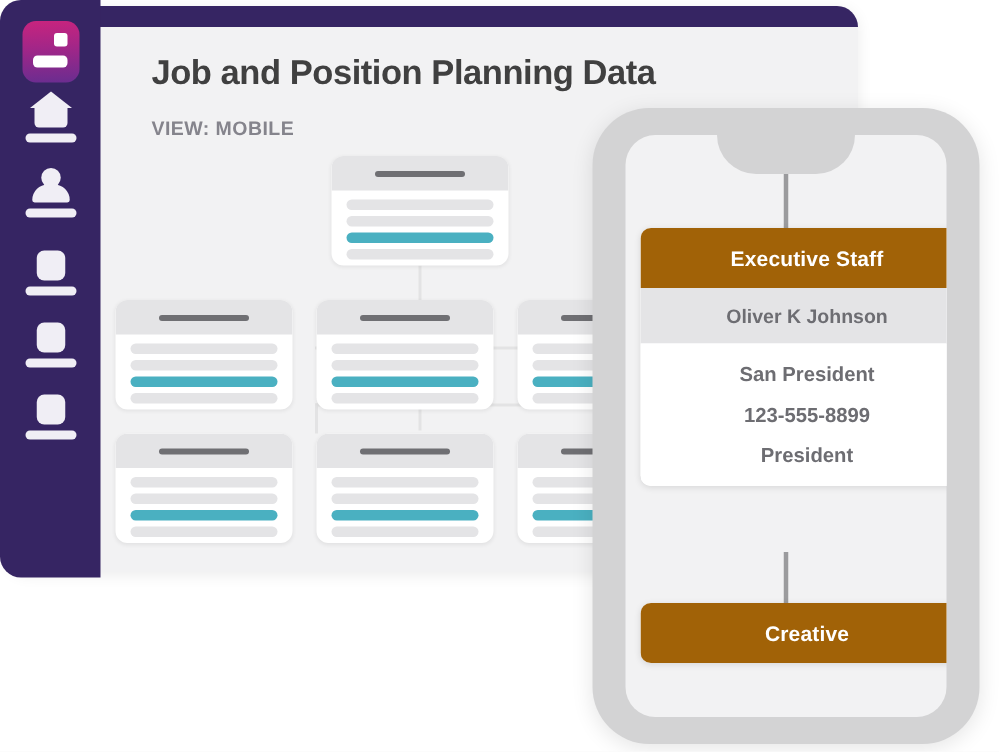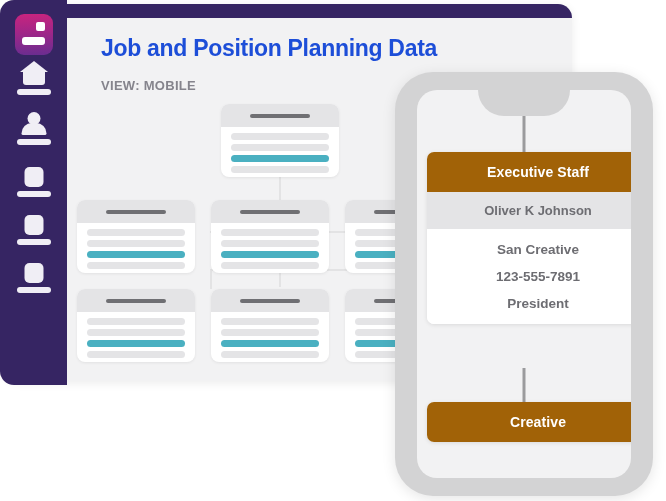--- a/index.html
+++ b/index.html
@@ -158,21 +158,21 @@
     top: 14px;
     right: 0;
     bottom: 0;
   }
   #page-title {
     position: absolute;
     left: 30px;
     top: 17px;
     font-size: 23px;
     font-weight: bold;
-    color: #1d4ed8;
+    color: #404040;
     letter-spacing: -0.3px;
     white-space: nowrap;
   }
   #view-label {
     position: absolute;
     left: 30px;
     top: 60px;
     font-size: 13px;
     font-weight: bold;
     color: #85848c;
@@ -460,22 +460,22 @@
 <div id="phone">
   <div id="phone-screen">
 
     <div id="phone-notch"></div>
 
     <div class="phone-connector" style="top:26px; height:40px;"></div>
 
     <div class="node-card" style="left:10px; top:62px; width:222px;">
       <div class="node-head">Executive Staff</div>
       <div class="node-name">Oliver K Johnson</div>
-      <div class="node-line first">San Creative</div>
-      <div class="node-line">123-555-7891</div>
+      <div class="node-line first">San President</div>
+      <div class="node-line">123-555-8899</div>
       <div class="node-line last">President</div>
     </div>
 
     <div class="phone-connector" style="top:278px; height:36px;"></div>
 
     <div class="node-card" style="left:10px; top:312px; width:222px;">
       <div class="node-head">Creative</div>
     </div>
 
   </div>

